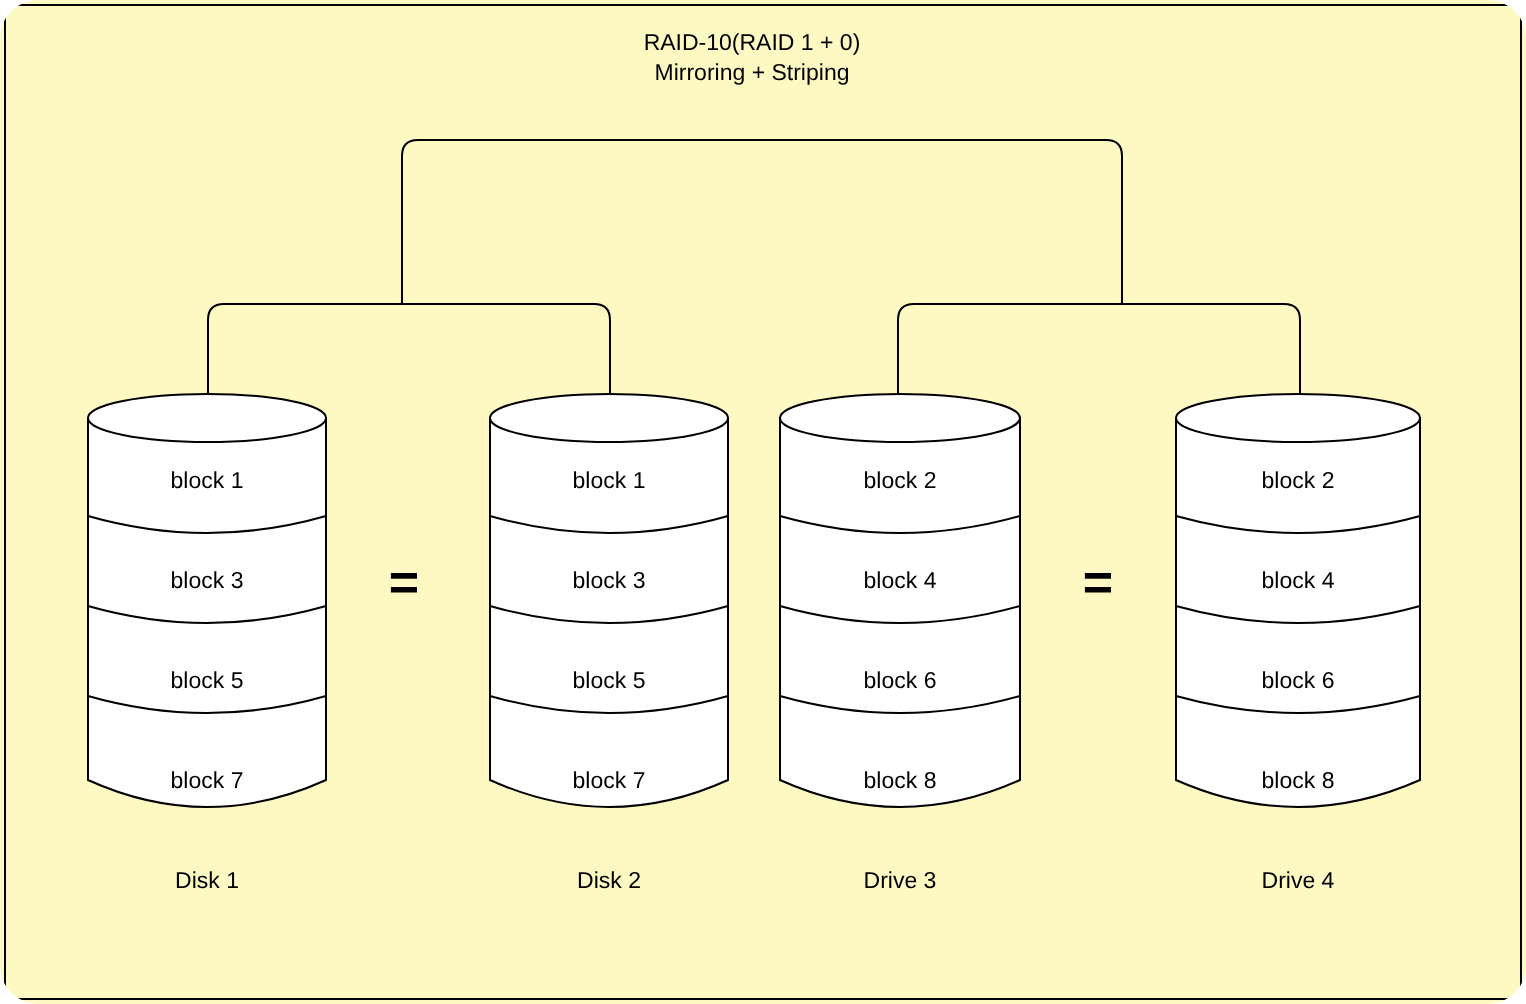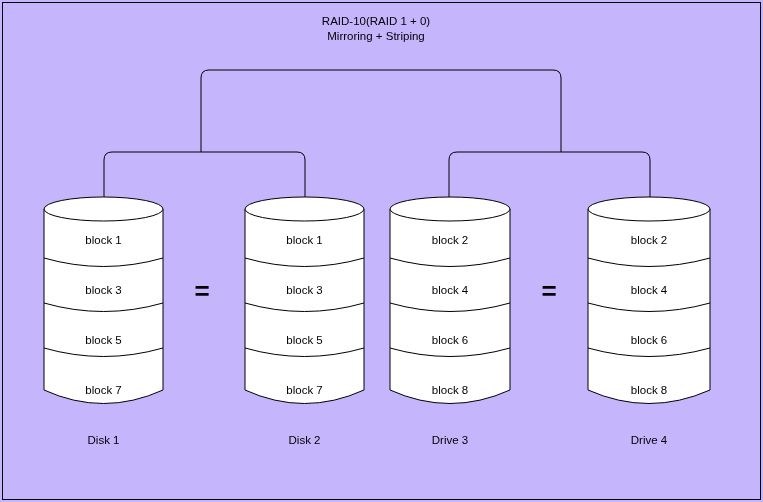--- a/index.html
+++ b/index.html
@@ -8,23 +8,24 @@
     padding: 0;
     background: #ffffff;
   }
   body {
     font-family: "Liberation Sans", sans-serif;
   }
   #canvas {
     position: relative;
     width: 763px;
     height: 502px;
-    background: #c4b5fd;
+    background: #fef9c3;
     box-sizing: border-box;
     overflow: hidden;
+    border-radius: 19px;
   }
   #frame-border {
     position: absolute;
     left: 2px;
     top: 2px;
     width: 759px;
     height: 498px;
     box-sizing: border-box;
     border: 1px solid #000000;
   }

